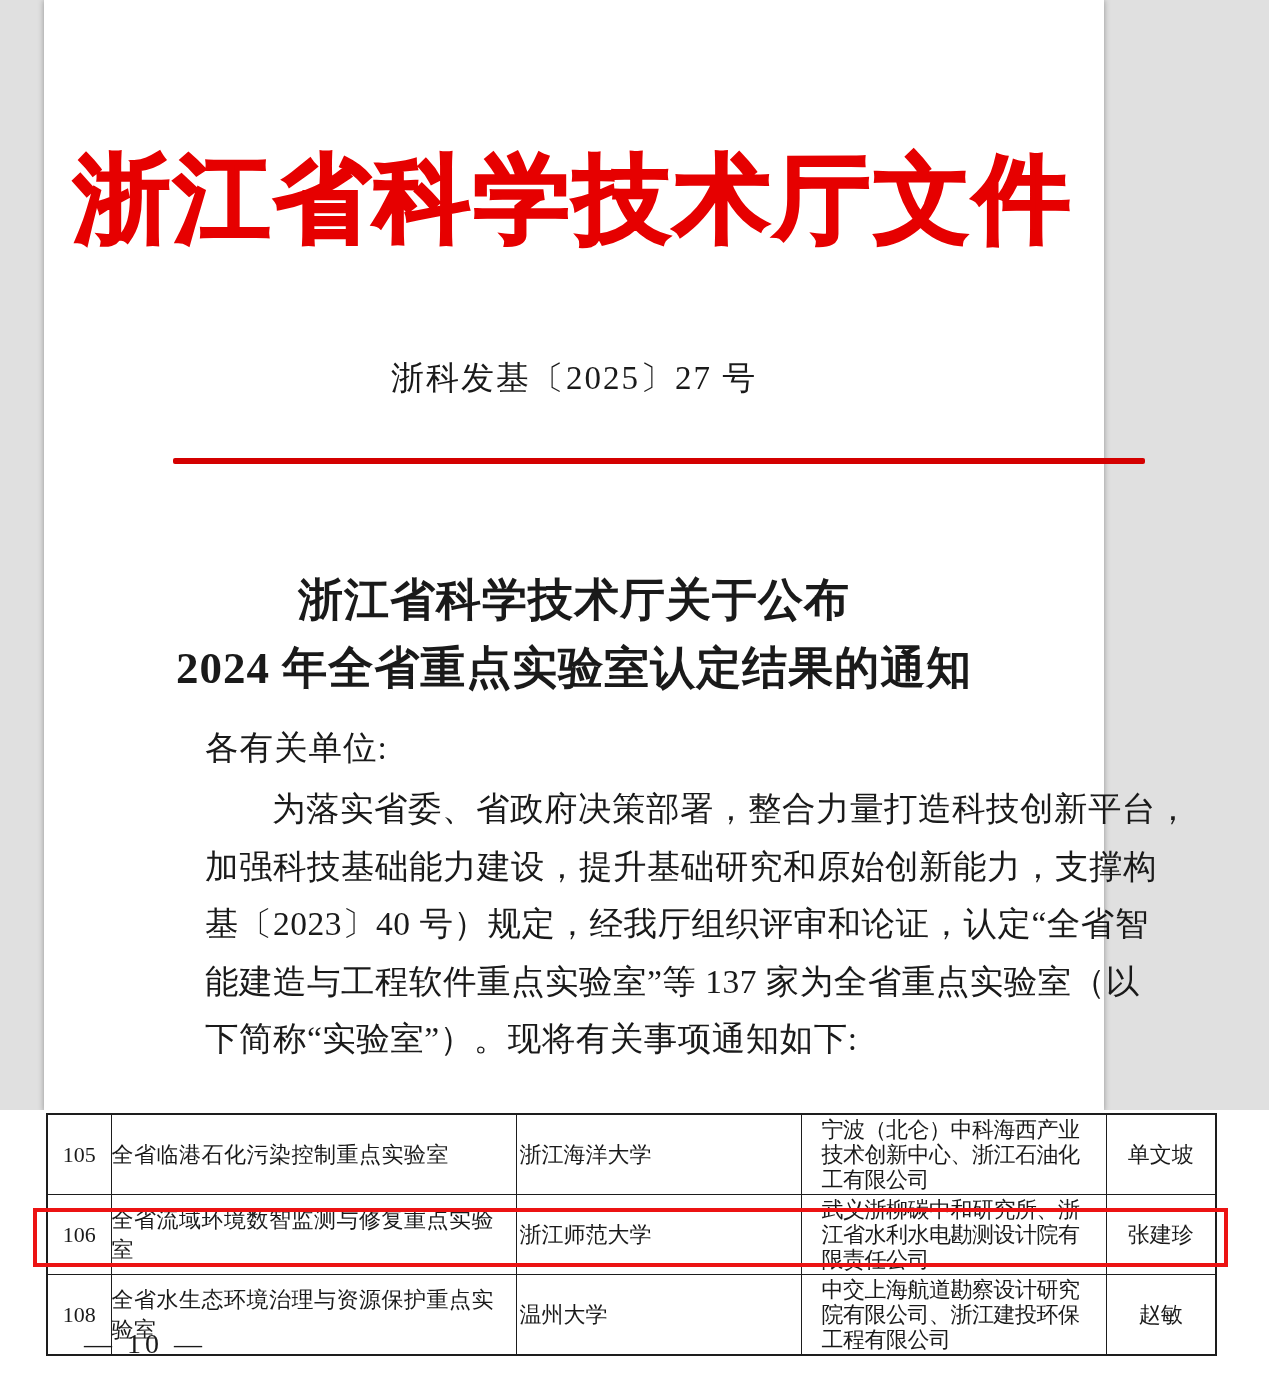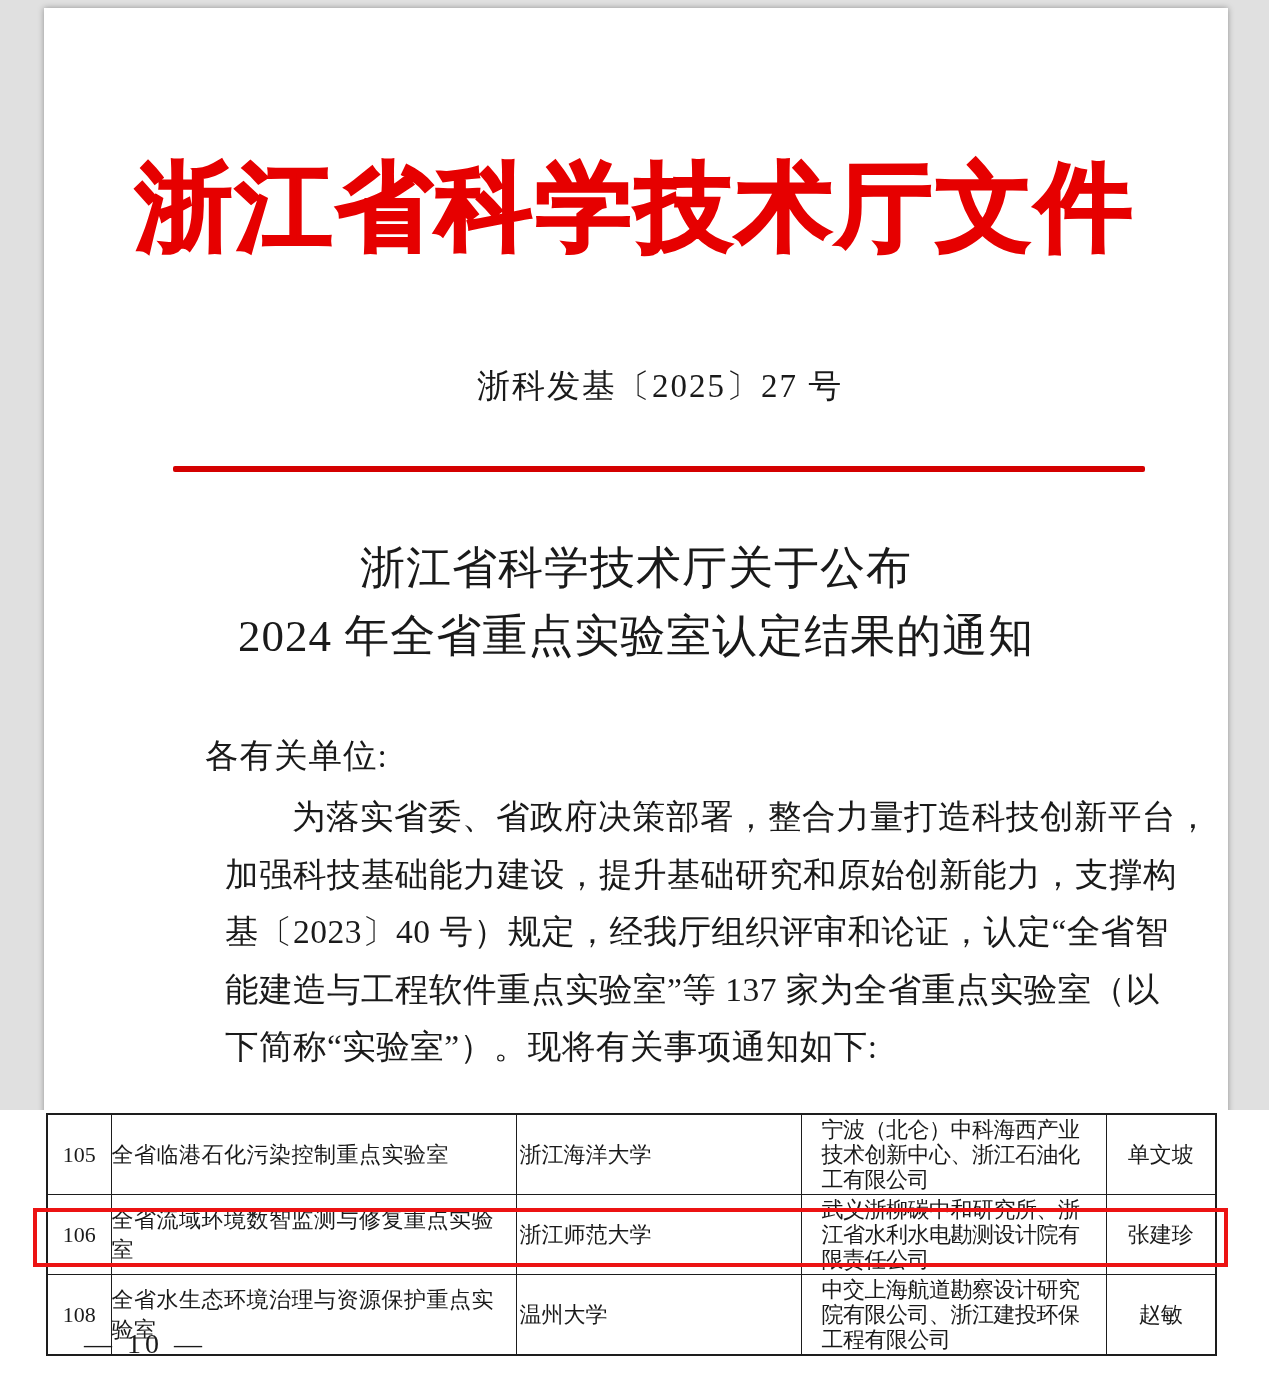--- a/index.html
+++ b/index.html
@@ -15,68 +15,68 @@
   }
   .stage{
     position:relative;
     width:1269px;height:1386px;
     background:#e0e0e0;
     overflow:hidden;
     margin:0 auto;
   }
   
   .doc-page{
-    position:absolute;left:44px;top:8px;
-    width:1184px;height:1112px;
+    position:absolute;left:44px;top:0;
+    width:1060px;height:1112px;
     background:#ffffff;
     box-shadow:0 0 6px rgba(0,0,0,.35);
   }
   .doc-header{
     position:absolute;left:0;top:142px;width:100%;
     text-align:center;
     font-size:96px;line-height:1.2;
     font-weight:bold;
     color:var(--header-red);
     -webkit-text-stroke:2.5px var(--header-red);
     letter-spacing:4px;
     white-space:nowrap;
   }
   .doc-number{
     position:absolute;left:0;top:356px;width:100%;
     text-align:center;
-    font-size:33px;letter-spacing:2px;margin-left:24px;
+    font-size:33px;letter-spacing:2px;
   }
   .red-rule{
     position:absolute;left:129px;top:458px;
     width:972px;height:6px;
     background:var(--rule-red);
     border-radius:2px;
   }
   .notice-title{
     position:absolute;left:0;width:100%;
     text-align:center;
-    font-size:45px;font-weight:normal;
+    font-size:45px;font-weight:bold;
     letter-spacing:1px;
     white-space:nowrap;
+    margin-top:40px;
   }
   .notice-title.t1{top:530px;}
   .notice-title.t2{top:598px;}
   .doc-body{
     position:absolute;left:161px;top:716px;width:960px;
     font-size:33.5px;
   }
   .salutation{
     height:64px;line-height:64px;
     letter-spacing:1px;
   }
   .body-line{
     height:57.6px;line-height:57.6px;
     letter-spacing:.5px;
     white-space:nowrap;
-    margin-left:20px;
   }
   .body-line.indent-first{text-indent:2em;}
   
   .bottom-band{
     position:absolute;left:0;top:1110px;
     width:1269px;height:276px;
     background:#ffffff;
   }
   table.lab-table{
     position:absolute;left:46px;top:3px;

